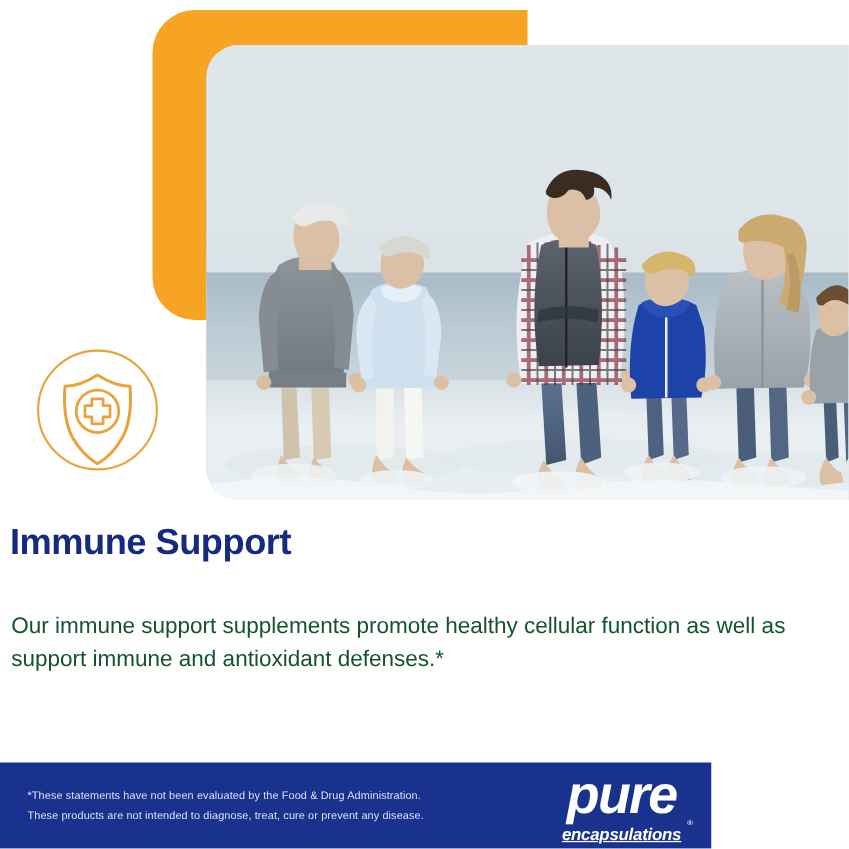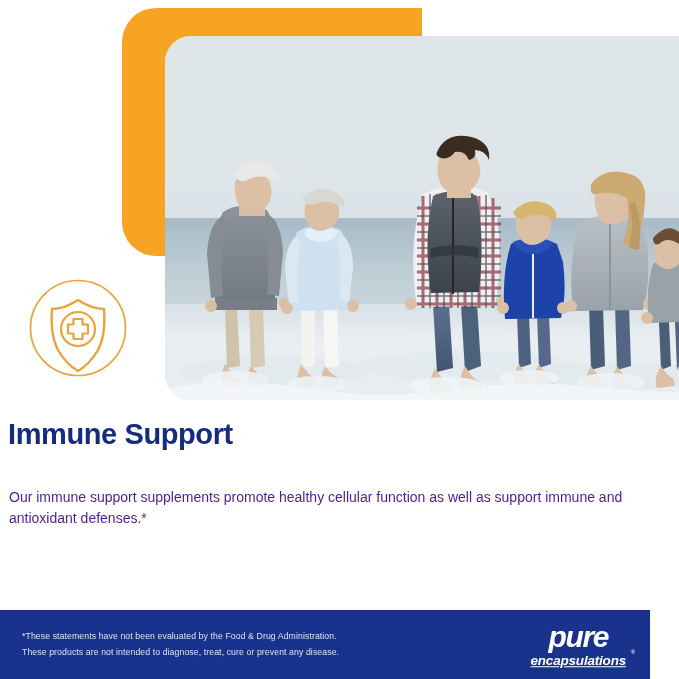--- a/index.html
+++ b/index.html
@@ -58,31 +58,31 @@
     font-weight:700;
     letter-spacing:-0.4px;
     color:#152C7E;
     line-height:1.15;
   }
   .body-copy{
     position:absolute;
     left:9px;top:487px;
     width:620px;
     margin:0;
-    font-size:14px;
+    font-size:18px;
     font-weight:400;
-    color:#4c1d95;
+    color:#14532d;
     line-height:1.52;
   }
 
   
   .footer{
     position:absolute;
     left:0;top:610px;
-    width:650px;height:69px;
+    width:569px;height:69px;
     background:#19328E;
     display:flex;
     align-items:center;
   }
   .disclaimer{
     margin:0;
     padding-left:22px;
     color:#dbe2f2;
     font-size:8.7px;
     line-height:1.75;
@@ -93,21 +93,21 @@
   .logo{
     position:absolute;
     right:24px;top:50%;
     transform:translateY(-50%);
     text-align:center;
     color:#ffffff;
     line-height:1;
   }
   .logo-word{
     display:block;
-    font-size:30px;
+    font-size:43px;
     font-weight:700;
     font-style:italic;
     letter-spacing:-1.4px;
   }
   .logo-sub{
     display:block;
     position:relative;
     margin-top:2px;
     font-size:13.5px;
     font-weight:700;

